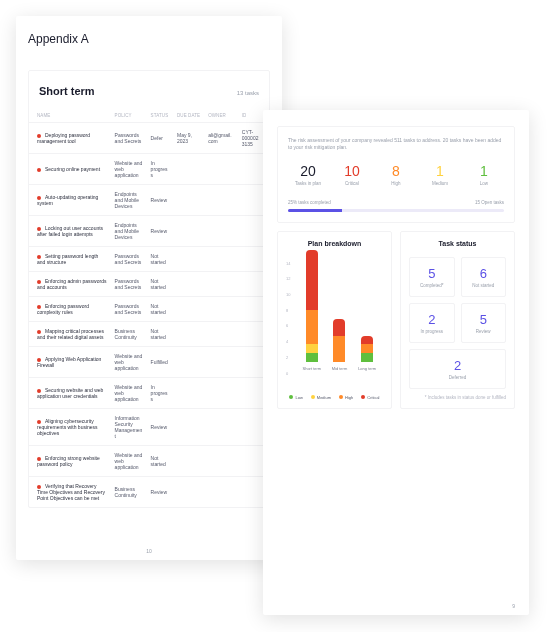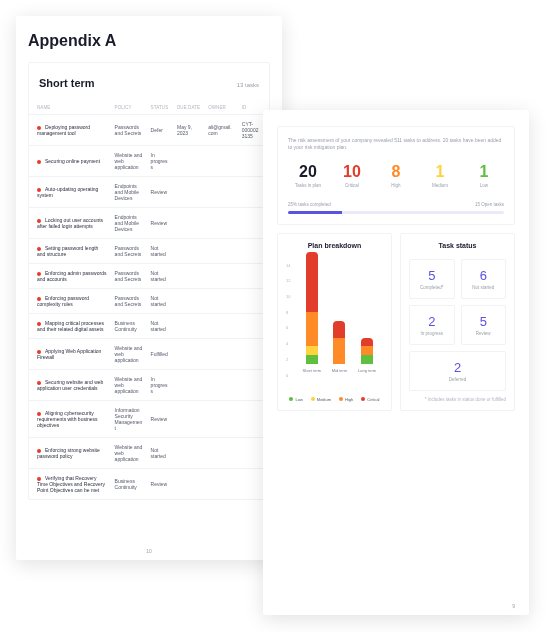--- a/index.html
+++ b/index.html
@@ -29,24 +29,24 @@
 }
 .page.front {
   left: 263px;
   top: 110px;
   width: 266px;
   height: 505px;
   padding: 16px 14px 10px 14px;
 }
 
 .back h1 {
-  font-size: 16px;
-  font-weight: 700;
+  font-size: 12px;
+  font-weight: 400;
   color: #1a1c2c;
-  margin-bottom: 12px;
+  margin-bottom: 24px;
 }
 
 .back-card {
   border: 1px solid #f2f2f4;
   border-radius: 2px;
 }
 .card-head {
   display: flex;
   justify-content: space-between;
   align-items: baseline;
@@ -131,22 +131,22 @@
   margin-bottom: 12px;
 }
 
 .stats {
   display:flex;
   justify-content: space-between;
   gap:4px;
 }
 .stat { text-align:center; flex:1; }
 .stat .num {
-  font-size: 16px;
-  font-weight: 700;
+  font-size: 14px;
+  font-weight: 400;
 }
 .stat .lbl {
   font-size: 4.5px;
   color:#9aa0ac;
   margin-top:2px;
 }
 
 .progress-row { margin-top:14px; }
 .progress-meta {
   display:flex;

